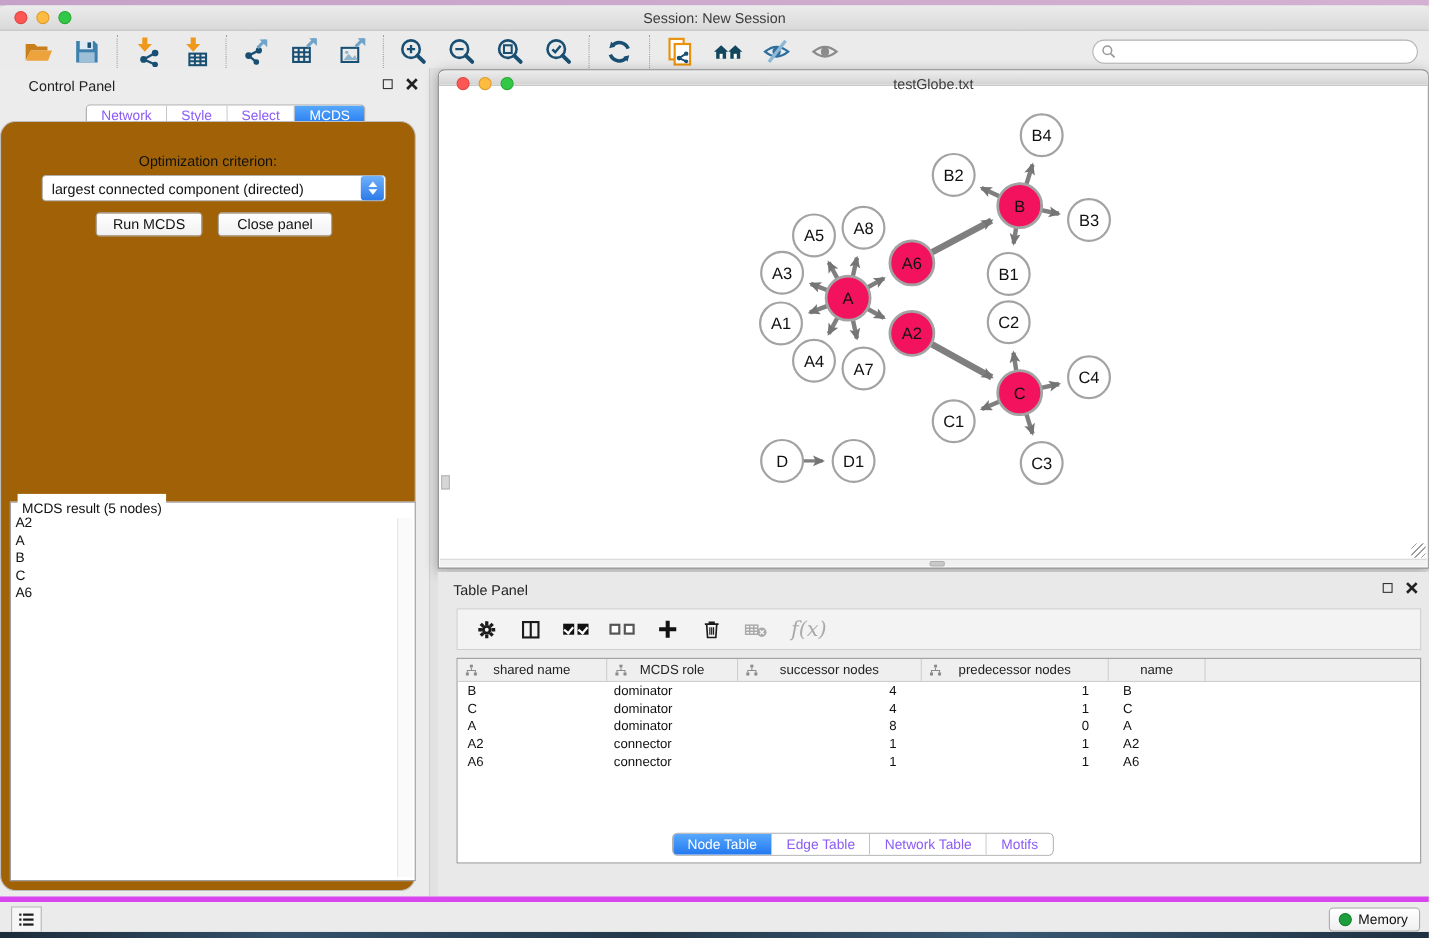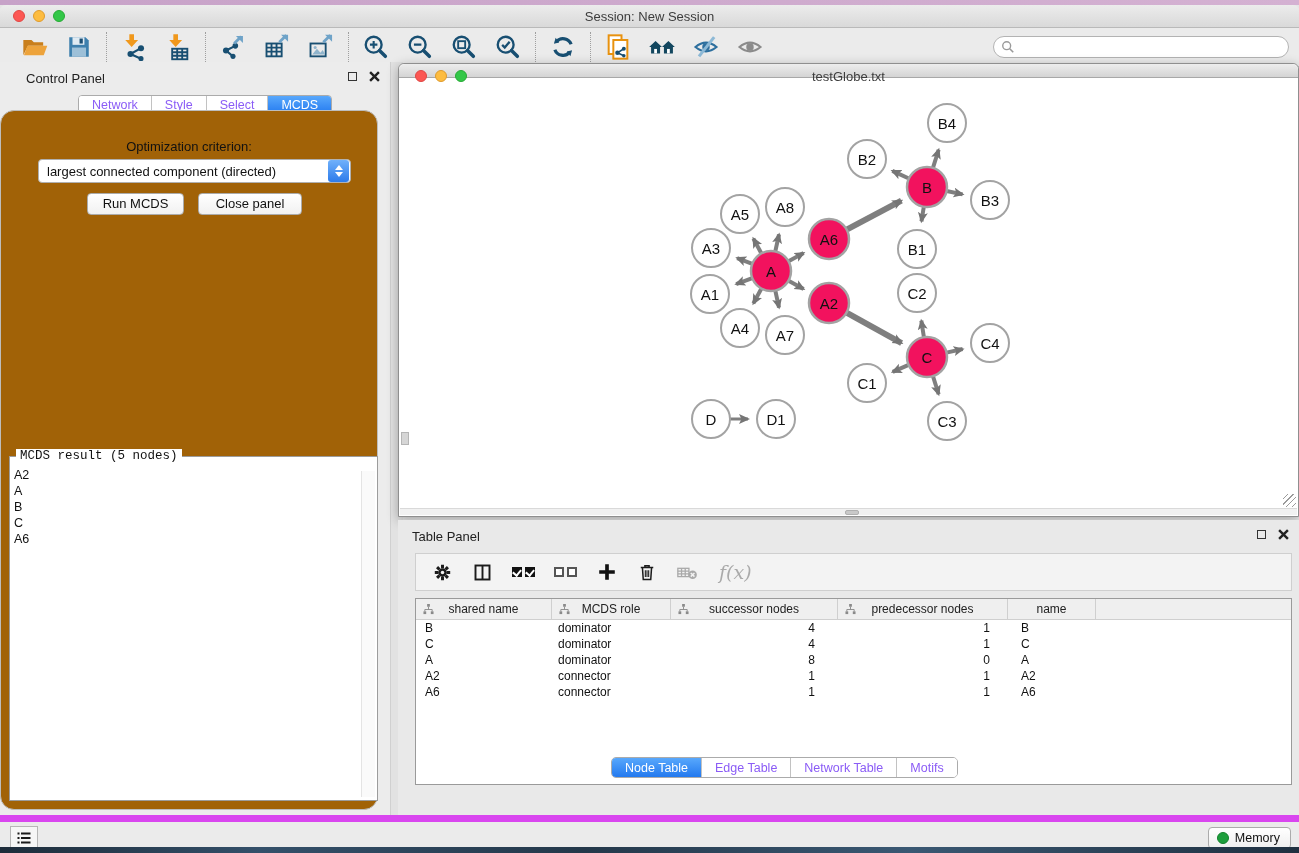--- a/index.html
+++ b/index.html
@@ -54,21 +54,21 @@
     border:1px solid #b0b0b0; border-radius:4px; display:flex; align-items:center; cursor:pointer; }
   .dropdown .dval { flex:1; font-size:13px; color:#111; padding-left:8px; white-space:nowrap; }
   .spinner { width:21px; height:22px; border-radius:3px; background:linear-gradient(#70b1fb,#2d7bea);
     display:flex; flex-direction:column; align-items:center; justify-content:center; gap:2px; margin-right:1px; }
   .spinner i { width:0; height:0; border-left:4px solid transparent; border-right:4px solid transparent; }
   .spinner .up { border-bottom:5px solid #fff; }
   .spinner .dn { border-top:5px solid #fff; }
   .btn { position:absolute; height:22px; background:linear-gradient(#ffffff,#f1f1f1); border:1px solid #ababab;
     border-radius:4px; font-size:13px; color:#111; text-align:center; line-height:20px; cursor:pointer; padding:0 14px; }
   .fieldset { position:absolute; left:8px; top:345px; width:369px; height:345px; background:#fff; border:1px solid #9c9c9c; }
-  .fs-legend { position:absolute; left:6px; top:-8px; background:#fff; padding:0 4px; font-size:12.5px; color:#111;font-family:Liberation Mono, monospace; }
+  .fs-legend { position:absolute; left:6px; top:-8px; background:#fff; padding:6px 4px; font-size:12.5px; color:#111; }
   .fs-list { position:absolute; left:4px; top:10px; font-size:12.5px; color:#111; line-height:16px; }
   .fs-scroll { position:absolute; right:2px; top:14px; bottom:3px; width:14px; background:#fafafa; border-left:1px solid #e4e4e4; }
 
   
   .net-win { left:398px; top:58px; width:901px; height:454px; background:#fff; border:1px solid #8f8f8f;
     border-radius:6px 6px 0 0; box-shadow:0 3px 12px rgba(0,0,0,.3); }
   .net-titlebar { position:absolute; left:0; top:0; width:100%; height:14px;
     background:linear-gradient(#ededed,#d4d4d4); border-bottom:1px solid #a8a8a8; border-radius:6px 6px 0 0; }
   .net-titlebar .tl { top:6px; }
   .net-titlebar .tl.red { left:16px; } .net-titlebar .tl.yel { left:36px; } .net-titlebar .tl.grn { left:56px; }
@@ -104,21 +104,21 @@
   .g-row { display:grid; grid-template-columns:136px 119px 167px 170px 88px 1fr; height:16px; font-size:12px; color:#111; cursor:default; }
   .g-row .c { line-height:16px; white-space:nowrap; }
   .c.a-l1 { padding-left:9px; } .c.a-l2 { padding-left:6px; }
   .c.a-r3 { text-align:right; padding-right:23px; } .c.a-r4 { text-align:right; padding-right:18px; }
   .c.a-l5 { padding-left:13px; }
 
   .tp-tabs { left:611px; top:752px; height:21px; border-radius:5px; }
   .tp-tabs .s-item { line-height:20px; }
 
   
-  .statusbar { left:0; top:810px; width:100%; height:32px; background:#ebebeb; border-top:7px solid #d946ef; }
+  .statusbar { left:0; top:810px; width:100%; height:32px; background:#ebebeb; border-top:5px solid #d946ef; }
   .list-btn { position:absolute; left:10px; top:4px; width:28px; height:24px; background:#f6f6f6;
     border:1px solid #b6b6b6; display:flex; align-items:center; justify-content:center; cursor:pointer; }
   .mem-btn { position:absolute; right:8px; top:5px; height:22px; padding:0 10px 0 8px; background:linear-gradient(#fff,#efefef);
     border:1px solid #ababab; border-radius:4px; display:flex; align-items:center; gap:6px; font-size:12.5px; color:#111; cursor:pointer; }
   .mem-dot { width:12px; height:12px; border-radius:50%; background:#1d9e3c; border:1px solid #13822d; }
 
   svg text { font-family:"Liberation Sans","DejaVu Sans",sans-serif; }
 </style>
 </head>
 <body>

